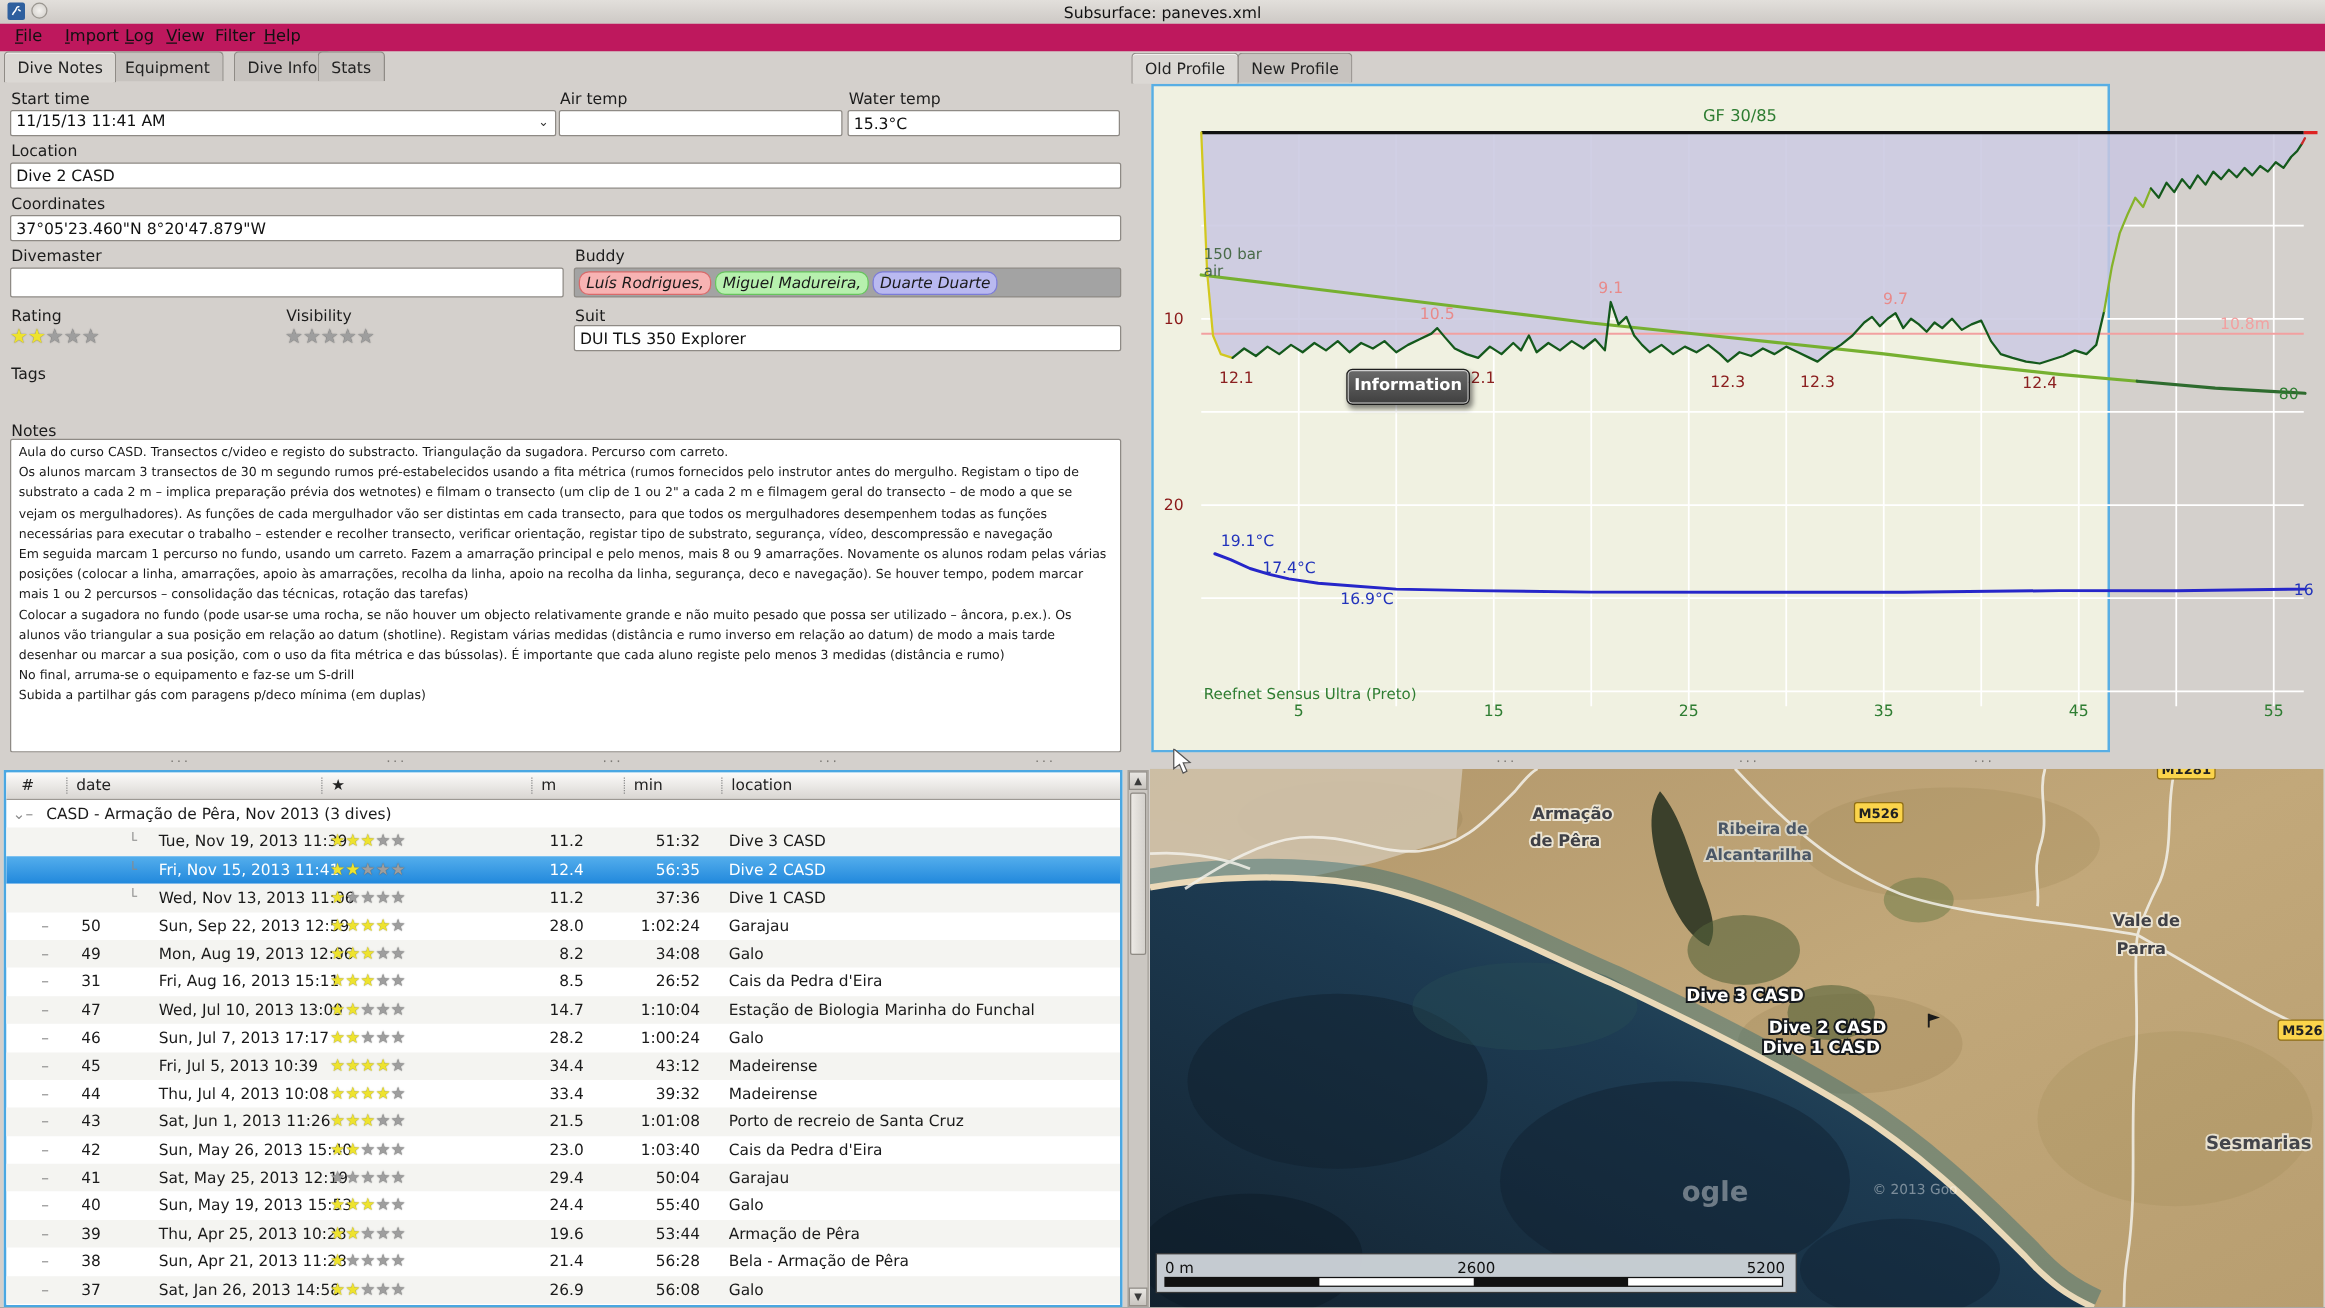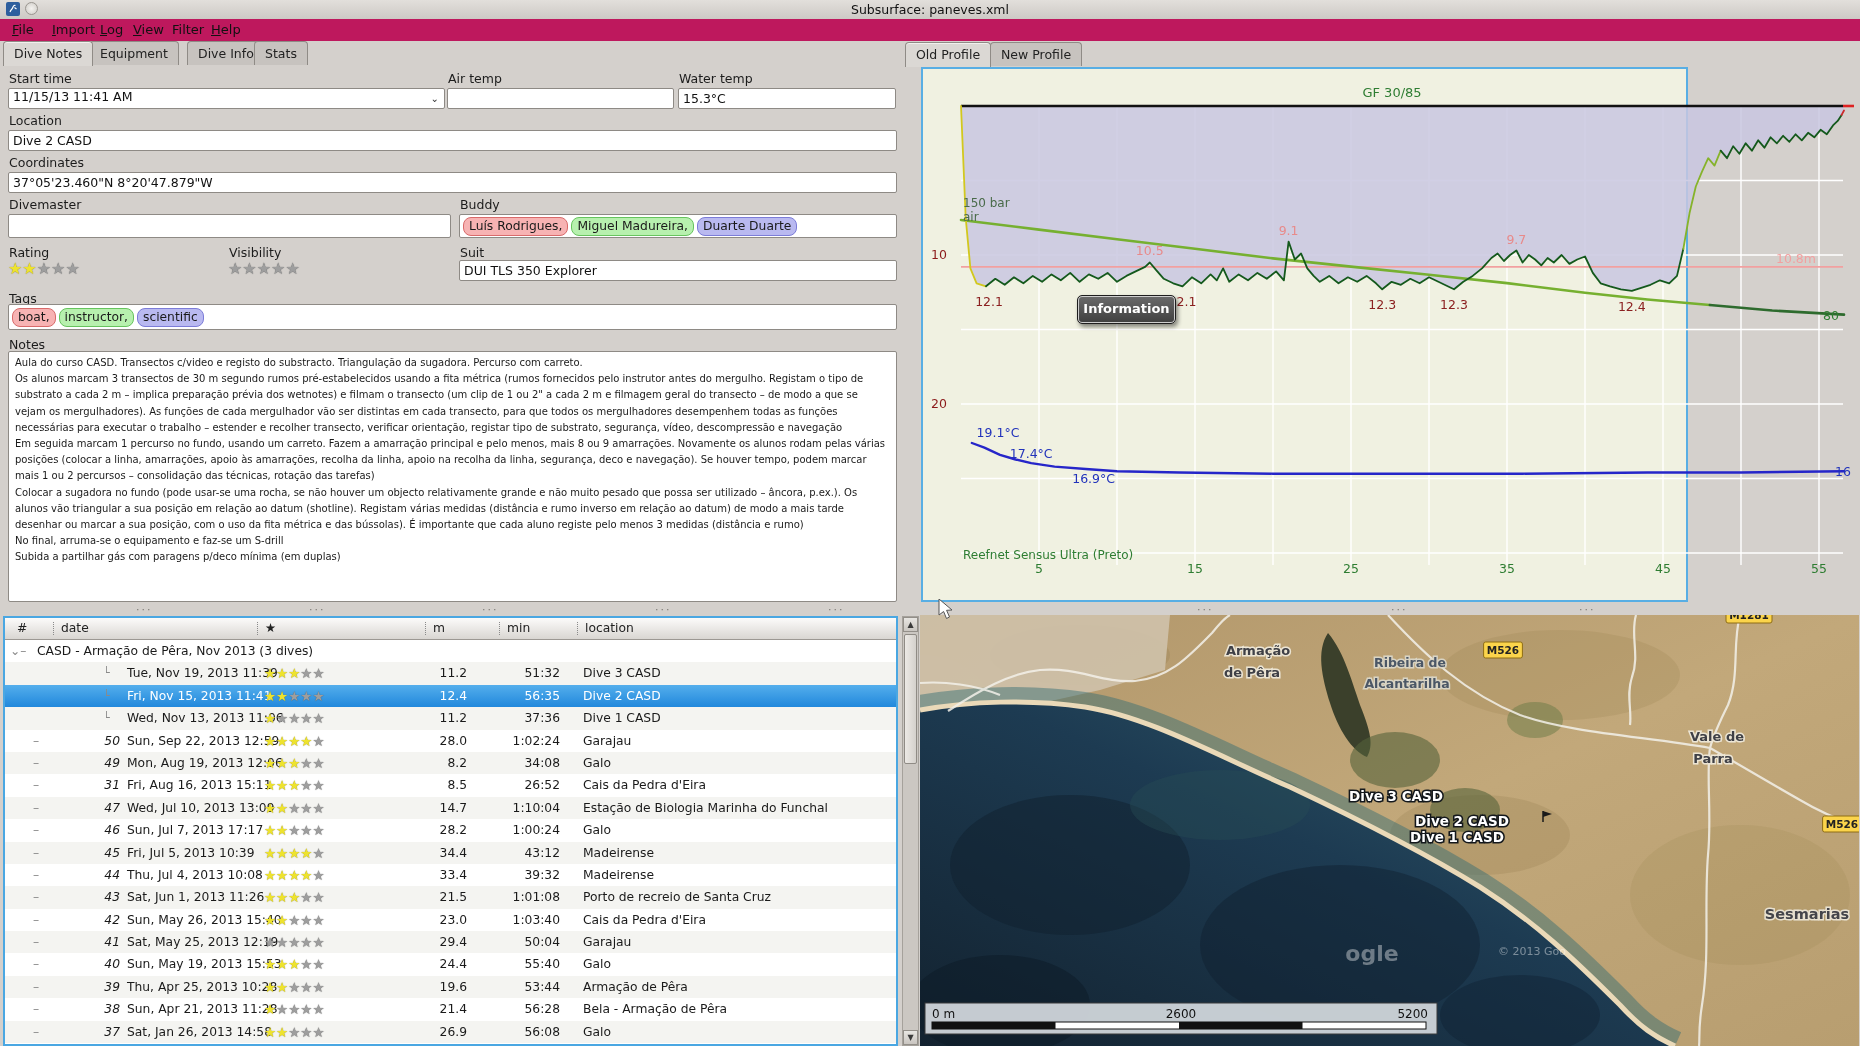--- a/index.html
+++ b/index.html
@@ -15,21 +15,21 @@
   
   .tab{position:absolute;top:0;height:24px;line-height:23px;padding:0 10px;font-size:12.5px;
        background:#c7c3bf;border:1px solid #8f8b86;border-bottom:none;border-radius:4px 4px 0 0;box-sizing:border-box;color:#222;}
   .tab.active{background:#dbd8d4;height:25px;z-index:2;box-shadow:inset 0 1px 0 #f2f0ee;}
   #left-tabbar{position:absolute;left:2px;top:41px;width:700px;height:25px;}
   #right-tabbar{position:absolute;left:905px;top:42px;width:500px;height:25px;}
   
   #form-panel{position:absolute;left:0;top:66px;width:900px;height:536px;background:#d4d0cc;}
   .lbl{position:absolute;font-size:12.5px;color:#1c1c1c;white-space:nowrap;}
   .inp{position:absolute;height:21px;background:#fff;border:1px solid #8e8a85;border-radius:2px;font-family:inherit;font-size:12.5px;color:#111;padding:0 4px;box-sizing:border-box;}
-  .pillbox{position:absolute;background:#ffffff;border:1px solid #8e8a85;border-radius:2px;display:flex;align-items:center;padding:0 3px;gap:3px;box-sizing:border-box;}
+  .pillbox{position:absolute;background:#a3a3a3;border:1px solid #8e8a85;border-radius:2px;display:flex;align-items:center;padding:0 3px;gap:3px;box-sizing:border-box;font-style:italic;}
   .pill{display:inline-block;height:17px;line-height:16px;padding:0 5px;border-radius:8px;font-size:12.3px;white-space:nowrap;}
   .pill.red{background:#f7b3b3;border:1px solid #d96a6a;}
   .pill.green{background:#b7f0ae;border:1px solid #67c45e;}
   .pill.blue{background:#b9b9f0;border:1px solid #7c7cd8;}
   .starbox{position:absolute;display:flex;}
   .star{font-size:16px;line-height:18px;}
   .star.on{color:#eee32e;text-shadow:0 0 1px #6f6716;}
   .star.off{color:#9e9e9e;text-shadow:0 0 1px #4c4c4c;}
   #notes-box{position:absolute;left:8px;top:351px;width:889px;height:251px;background:#fff;border:1px solid #8e8a85;border-radius:2px;
      padding:3px 6px;box-sizing:border-box;font-size:10px;line-height:16.2px;white-space:pre-wrap;overflow:hidden;}
@@ -39,21 +39,21 @@
   
   #dive-table{position:absolute;left:3px;top:616px;width:895px;height:430px;background:#fff;border:2px solid #4aa7e2;box-sizing:border-box;overflow:hidden;}
   #dt-header{position:relative;height:21px;background:linear-gradient(#fcfbfa,#d9d6d2);border-bottom:1px solid #9c9893;}
   #dt-header .hcell{position:absolute;top:0;line-height:20px;font-size:12.3px;color:#222;}
   #dt-header .hsep{position:absolute;top:4px;height:13px;border-left:1px dotted #8a8a8a;}
   #rows{position:relative;}
   .drow{position:relative;height:22.4px;font-size:12.3px;overflow:hidden;}
   .drow.alt{background:#f4f4f1;}
   .drow.selected{background:linear-gradient(#54aeec,#2188dc);color:#fff;}
   .cell{position:absolute;top:0;line-height:22.4px;white-space:nowrap;}
-  .c-num{left:60px;width:55px;text-align:right;font-style:italic;}
+  .c-num{left:60px;width:55px;}
   .c-date{left:122px;}
   .c-stars{left:259px;top:3px;display:flex;} .c-stars .star{font-size:13.5px;line-height:16px;}
   .c-m{left:392px;width:70px;text-align:right;}
   .c-min{left:470px;width:85px;text-align:right;}
   .c-loc{left:578px;}
   .tree{color:#8a8a8a;}
   
   #vscroll{position:absolute;left:902px;top:616px;width:17px;height:430px;background:#cbc7c2;border:1px solid #a5a19b;box-sizing:border-box;}
   .sbtn{position:absolute;left:0;width:15px;height:15px;background:linear-gradient(#e8e6e2,#c9c5c0);border:1px solid #938f89;box-sizing:border-box;
         font-size:8px;line-height:13px;text-align:center;color:#3a3a3a;}
@@ -139,25 +139,20 @@
         <span class="star off">★</span>
         <span class="star off">★</span>
         <span class="star off">★</span>
         <span class="star off">★</span>
         <span class="star off">★</span>
       </div>
     <div class="lbl" style="left:460px;top:179px">Suit</div>
     <input class="inp" style="left: 459px; top: 194px; width: 438px;" readonly="" value="DUI TLS 350 Explorer">
 
     <div class="lbl" style="left:9px;top:225px">Tags</div>
-    <div class="pillbox" style="left:8px;top:238px;width:889px;height:26px" id="tags-box">
-        <span class="pill red">boat,</span>
-        <span class="pill green">instructor,</span>
-        <span class="pill blue">scientific</span>
-      </div>
 
     <div class="lbl" style="left:9px;top:271px">Notes</div>
   </div>
   <div id="notes-box">Aula do curso CASD. Transectos c/video e registo do substracto. Triangulação da sugadora. Percurso com carreto.
 Os alunos marcam 3 transectos de 30 m segundo rumos pré-estabelecidos usando a fita métrica (rumos fornecidos pelo instrutor antes do mergulho. Registam o tipo de substrato a cada 2 m – implica preparação prévia dos wetnotes) e filmam o transecto (um clip de 1 ou 2" a cada 2 m e filmagem geral do transecto – de modo a que se vejam os mergulhadores). As funções de cada mergulhador vão ser distintas em cada transecto, para que todos os mergulhadores desempenhem todas as funções necessárias para executar o trabalho – estender e recolher transecto, verificar orientação, registar tipo de substrato, segurança, vídeo, descompressão e navegação
 Em seguida marcam 1 percurso no fundo, usando um carreto. Fazem a amarração principal e pelo menos, mais 8 ou 9 amarrações. Novamente os alunos rodam pelas várias posições (colocar a linha, amarrações, apoio às amarrações, recolha da linha, apoio na recolha da linha, segurança, deco e navegação). Se houver tempo, podem marcar mais 1 ou 2 percursos – consolidação das técnicas, rotação das tarefas)
 Colocar a sugadora no fundo (pode usar-se uma rocha, se não houver um objecto relativamente grande e não muito pesado que possa ser utilizado – âncora, p.ex.). Os alunos vão triangular a sua posição em relação ao datum (shotline). Registam várias medidas (distância e rumo inverso em relação ao datum) de modo a mais tarde desenhar ou marcar a sua posição, com o uso da fita métrica e das bússolas). É importante que cada aluno registe pelo menos 3 medidas (distância e rumo)
 No final, arruma-se o equipamento e faz-se um S-drill
 Subida a partilhar gás com paragens p/deco mínima (em duplas)</div>
 

